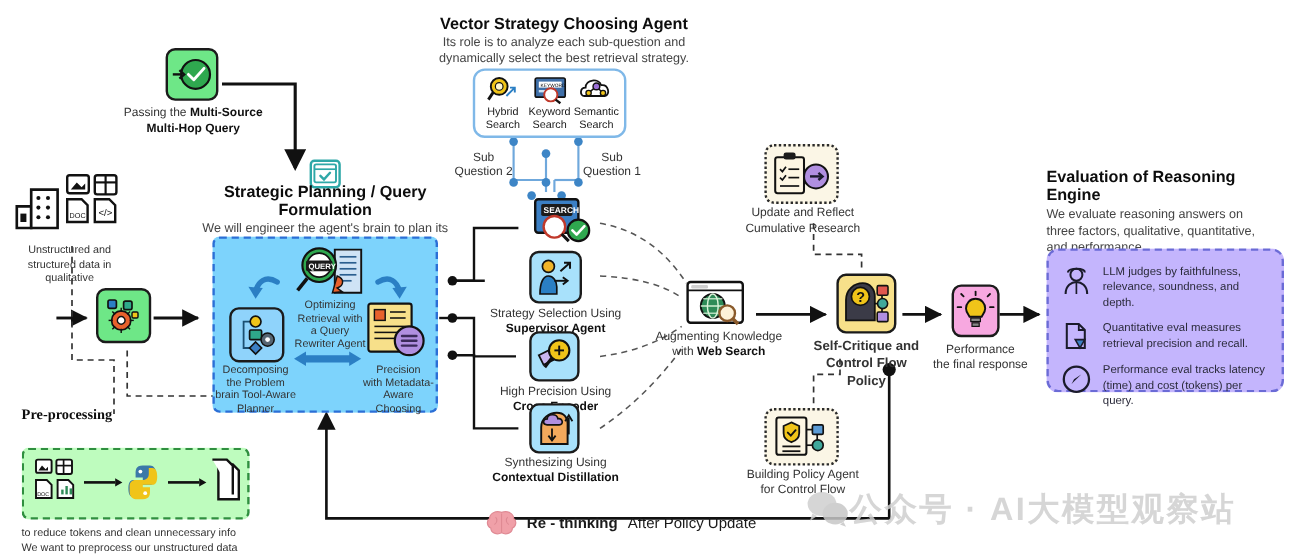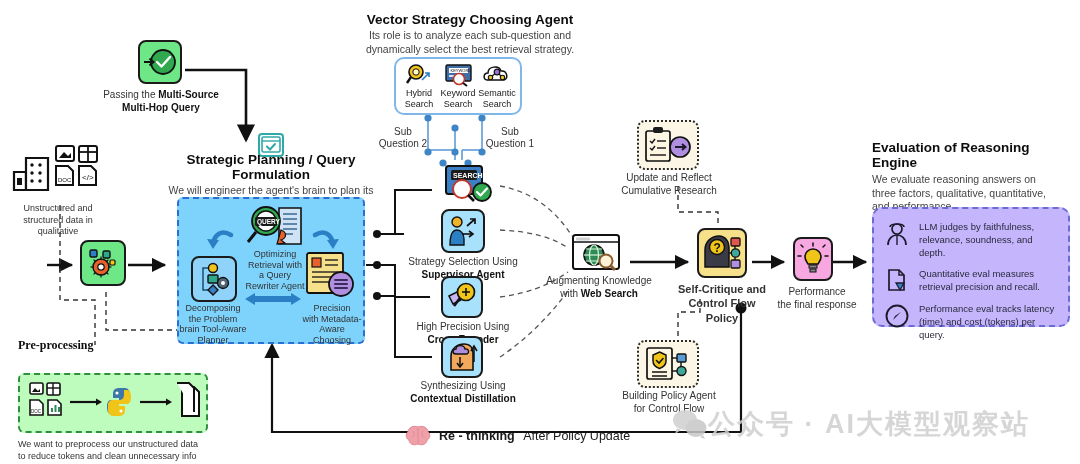--- a/index.html
+++ b/index.html
@@ -203,22 +203,22 @@
         </g>
 
         <line x1="120" y1="27" x2="146" y2="27" stroke="#111" stroke-width="2.2"></line>
         <path d="M146 23.5 L152 27 L146 30.5 Z" fill="#111"></path>
 
         <path d="M162 12 L174 12 L179 17 L179 41 L162 41 Z" fill="#fff" stroke="#111" stroke-width="2"></path>
         <path d="M157 8 L169 8 L174 13 L174 37" fill="#fff" stroke="#111" stroke-width="2"></path>
       </svg>
     </div>
     <div class="t9" style="width:200px;margin-top:5px;line-height:1.35;color:#333;">
+      <div>to reduce tokens and clean unnecessary info</div>
       <div>We want to preprocess our unstructured data</div>
-      <div>to reduce tokens and clean unnecessary info</div>
       <div>as much as possible.</div>
     </div>
   </div>
 
   <div class="abs tile green" style="left:138px;top:40px;width:44px;height:44px;">
     <svg width="36" height="34" viewBox="0 0 36 34">
       <circle cx="21" cy="17" r="12" fill="#2fa84f" stroke="#111" stroke-width="1.8"></circle>
       <path d="M15 17 L19.5 21.5 L28 12" stroke="#fff" stroke-width="2.4" fill="none" stroke-linecap="round" stroke-linejoin="round"></path>
       <line x1="2" y1="17" x2="9" y2="17" stroke="#111" stroke-width="2"></line>
       <path d="M7.5 13.5 L11.5 17 L7.5 20.5" fill="none" stroke="#111" stroke-width="2"></path>

